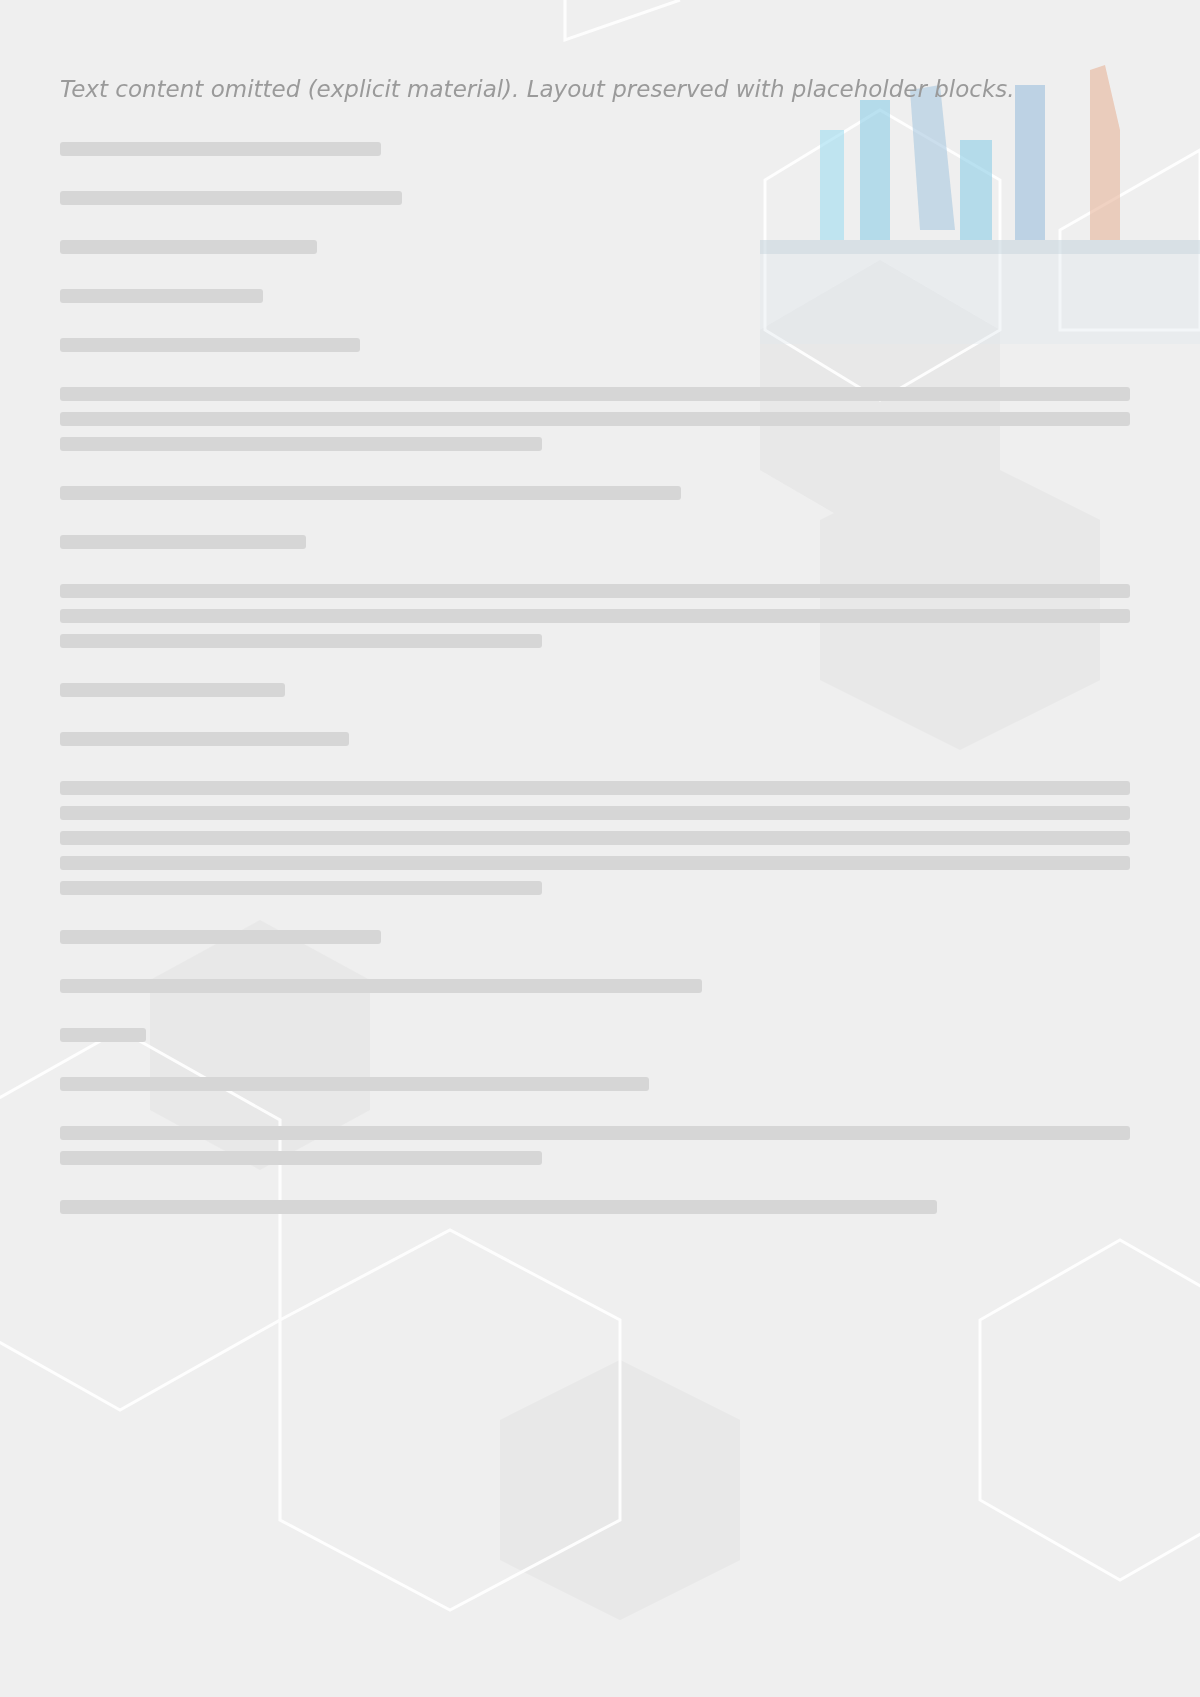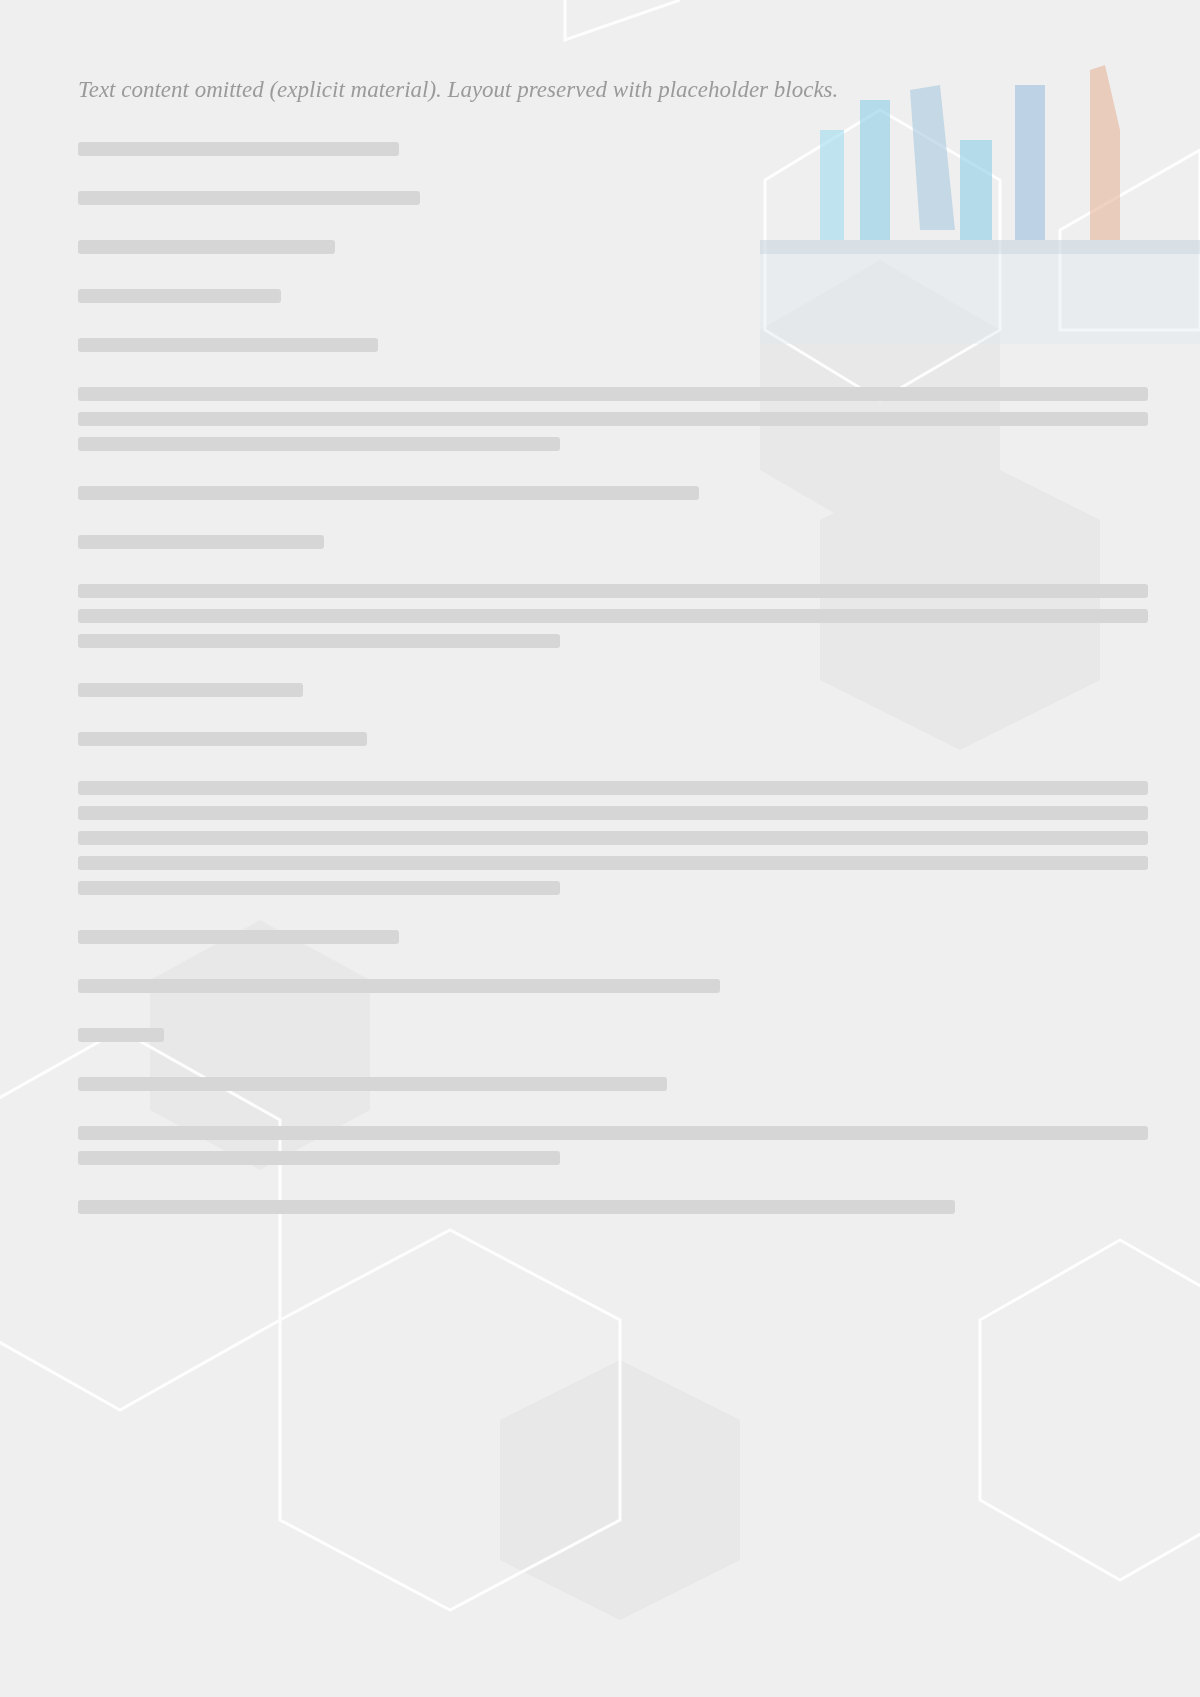--- a/index.html
+++ b/index.html
@@ -4,22 +4,22 @@
   <style>
     html, body { margin: 0; padding: 0; }
     body {
       width: 1200px; height: 1697px; position: relative; overflow: hidden;
       background: #efefef;
       font-family: "DejaVu Sans", "Liberation Sans", sans-serif;
     }
     .bg { position: absolute; inset: 0; z-index: 0; }
     .skyline { position: absolute; left: 760px; top: 30px; width: 440px; height: 330px; z-index: 0; opacity: 0.75; }
     .page {
-      position: absolute; left: 78px; top: 72px; width: 1070px; z-index: 1;
-      font-size: 23px; line-height: 35px; color: #1e1e1e; font-family: Liberation Serif, serif;
+      position: absolute; left: 60px; top: 72px; width: 1070px; z-index: 1;
+      font-size: 23px; line-height: 35px; color: #1e1e1e;
     }
     .page p { margin: 0 0 35px 0; text-align: justify; }
     .placeholder { color: #9a9a9a; font-style: italic; }
     .bar { display: block; height: 14px; background: #d6d6d6; border-radius: 3px; margin: 10px 0 11px 0; }
   </style>
 </head>
 <body>
 
 <svg class="bg" width="1200" height="1697" viewBox="0 0 1200 1697">
   <g fill="#e6e6e6" opacity="0.7">

